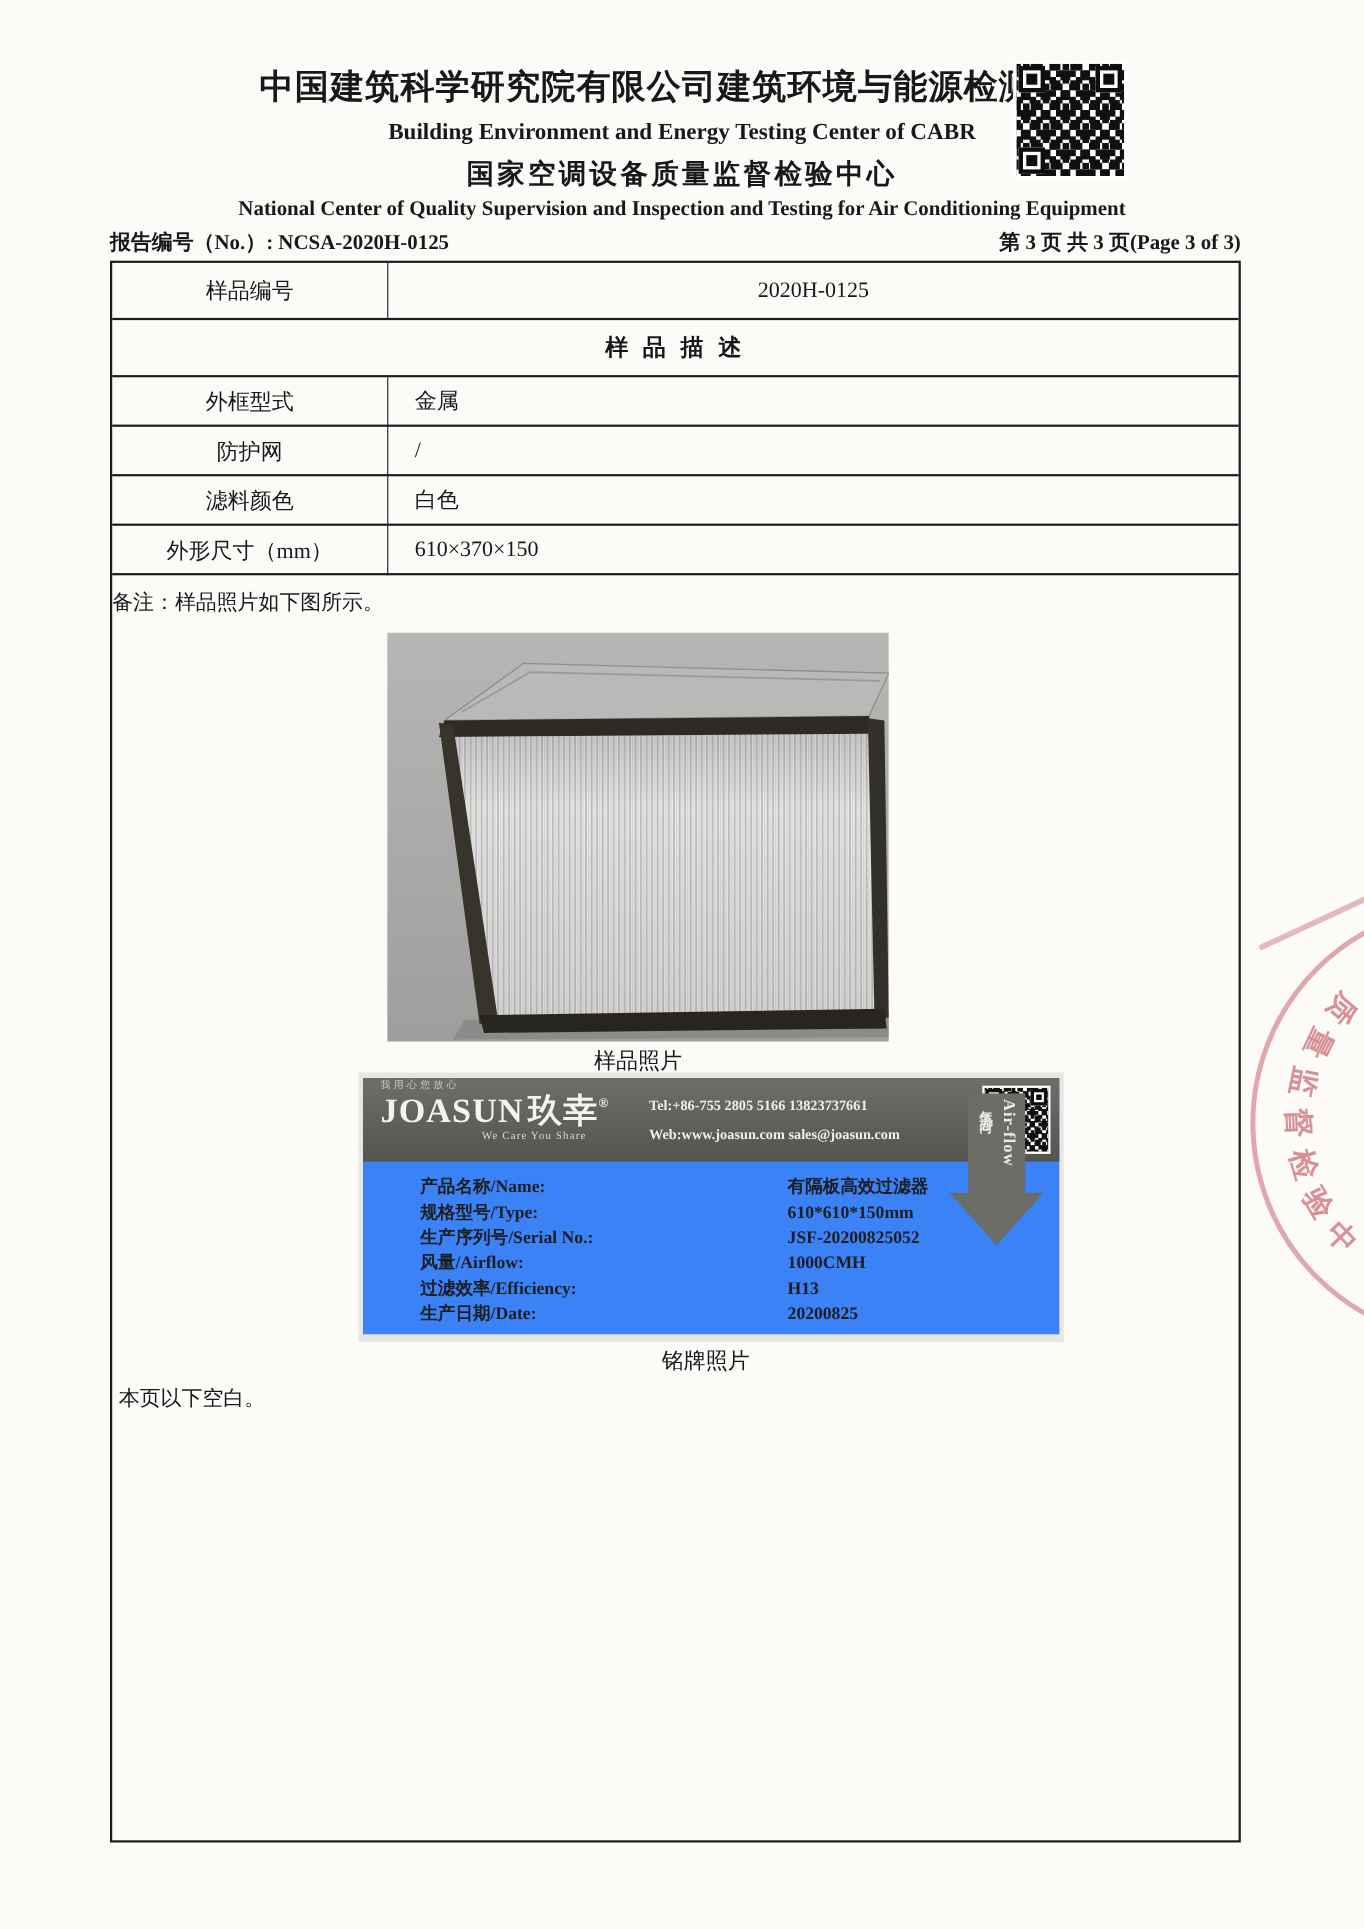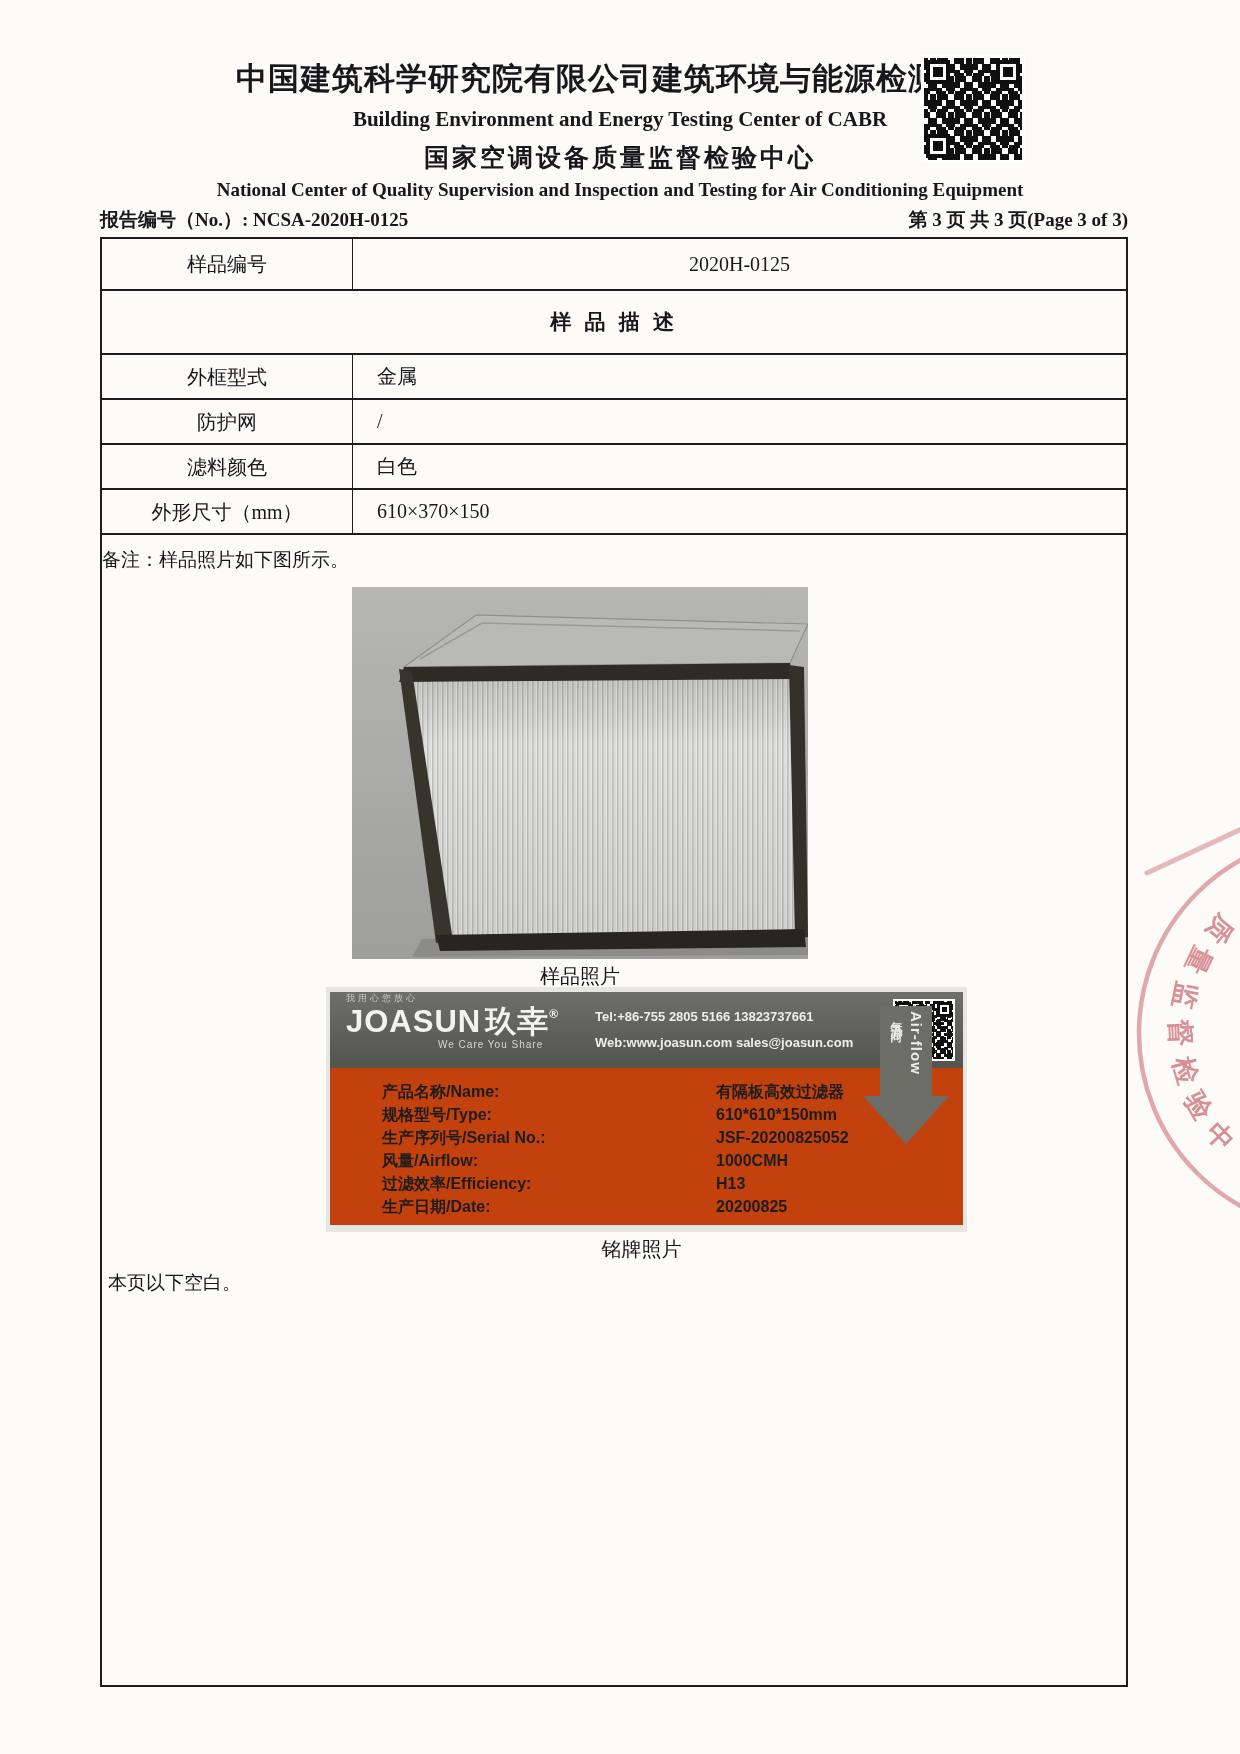--- a/index.html
+++ b/index.html
@@ -56,21 +56,21 @@
     display: flex; align-items: center; justify-content: center;
     font-size: 20px; border-right: 1.5px solid #1b1b20;
   }
   .cell-value {
     flex: 1; display: flex; align-items: center;
     padding-left: 24px; font-size: 20px;
   }
   .cell-value.centered { justify-content: center; padding-left: 0; }
   .t-row.small .cell-label, .t-row.small { height: 45px; }
   .desc-row {
-    height: 64px; display: flex; align-items: center; justify-content: center;
+    height: 52px; display: flex; align-items: center; justify-content: center;
     font-size: 21px; font-weight: bold; letter-spacing: 4px;
     border-top: 2px solid #1b1b20;
   }
   .remark-row {
     position: relative; height: 1152px;
     border-top: 2px solid #1b1b20;
   }
   .remark-note { position: absolute; left: 0; top: 12px; font-size: 19px; }
   .blank-note  { position: absolute; left: 6px; top: 735px; font-size: 19px; }
   .caption { position: absolute; text-align: center; font-size: 20px; }
@@ -80,22 +80,22 @@
   
   .sample-photo { position: absolute; left: 250px; top: 52px; width: 456px; height: 372px; }
   .sample-photo svg { display: block; width: 100%; height: 100%; }
 
   
   .np-photo {
     position: absolute; left: 224px; top: 452px;
     width: 641px; height: 245px;
     background: #e6e6e3; padding: 5px 4px 7px;
   }
-  .nameplate { position: relative; width: 633px; height: 233px; background: #c2410c;
-    font-family: Liberation Sans, sans-serif; }
+  .nameplate { position: relative; width: 633px; height: 233px; background: #3b82f6;
+    font-family: Liberation Serif, serif; }
   .np-header {
     height: 76px; display: flex; align-items: center;
     padding: 0 10px 0 16px;
     background: linear-gradient(#6d6f68, #53544d);
   }
   .np-brand-block { line-height: 1; }
   .np-slogan { font-size: 9px; color: #c9cac1; letter-spacing: 3px; margin-bottom: 3px; }
   .np-brand { font-size: 31px; font-weight: bold; color: #f4f4ef; letter-spacing: 1px; }
   .np-brand .cn { margin-left: 4px; }
   .np-brand sup { font-size: 12px; vertical-align: 14px; }

